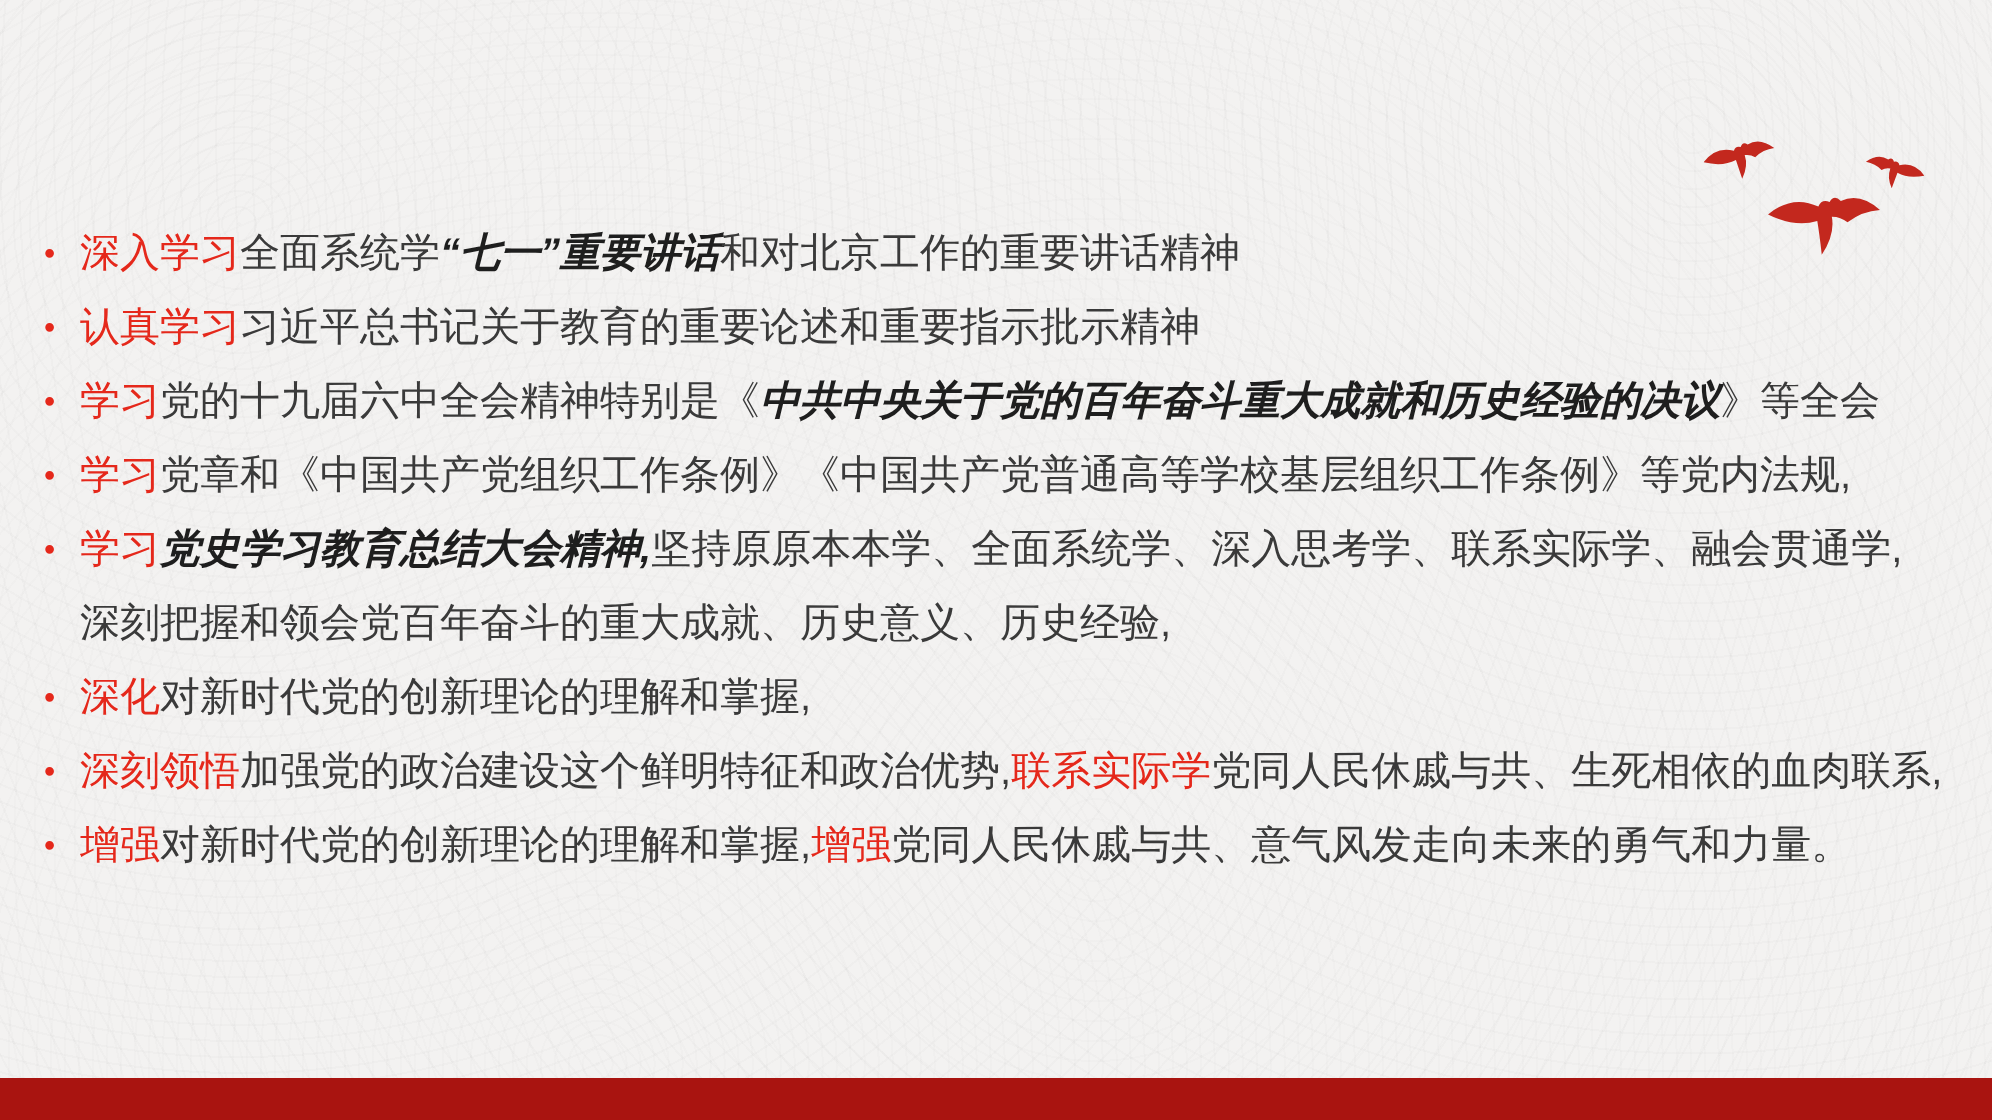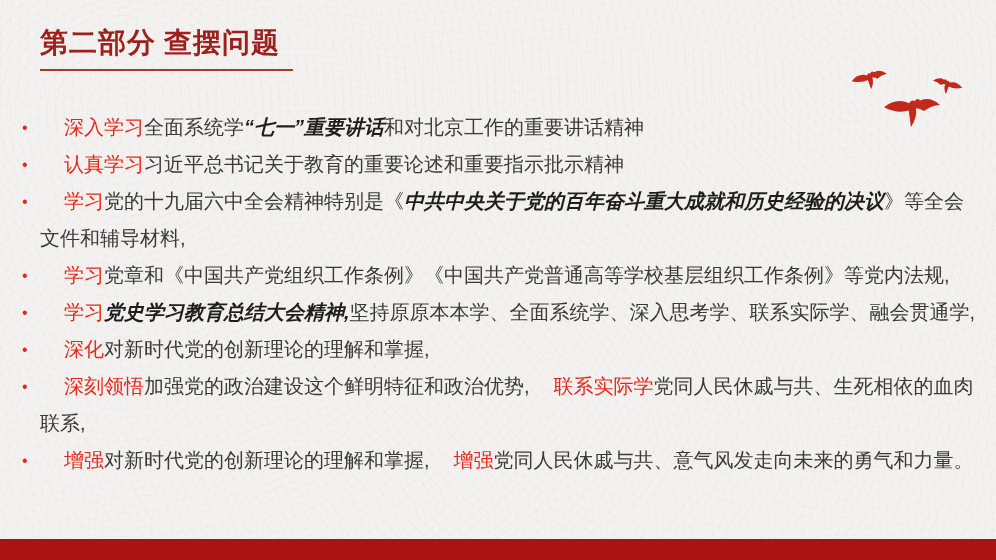--- a/index.html
+++ b/index.html
@@ -52,39 +52,35 @@
     line-height:37px;
   }
   .marker{
     flex:0 0 18px;
     width:18px;
     padding-left:2px;
     color:var(--keyword-red,#e5281b);
     font-size:16px;
   }
   .content{flex:1;color:var(--body-text,#3a3a3a);}
-  .seg-r{color:var(--keyword-red,#e5281b);margin-left:24px;}
+  .seg-r{color:var(--keyword-red,#e5281b);}
   .seg-b{font-weight:bold;color:#1e1e1e;font-style:italic;}
   .seg-n{}
   .footer-bar{
     position:absolute;
     left:0;bottom:0;
     width:996px;height:21px;
     background:var(--bar-red,#a91410);
   }
 </style>
 </head>
 <body>
 
 <div class="slide" style="--bg: #f3f2f1; --title-red: #9c211c; --underline-red: #ac352a; --keyword-red: #e5281b; --body-text: #3a3a3a; --bar-red: #a91410; --bird-red: #c3281e;">
 
-  <div class="title-block">
-    <h1 class="title">第二部分 查摆问题</h1>
-    <div class="title-underline"></div>
-  </div>
 
   <div class="birds">
     <span class="bird bird-1">
       <svg viewBox="0 0 100 64" xmlns="http://www.w3.org/2000/svg">
         <path d="M0 24 Q20 4 44 14 Q47 7 54 10 Q58 2 64 8 Q82 0 100 18 Q84 18 72 27 Q66 22 58 22 Q61 38 50 54 Q47 38 45 27 Q26 34 0 24 Z"></path>
       </svg>
     </span>
     <span class="bird bird-2">
       <svg viewBox="0 0 100 64" xmlns="http://www.w3.org/2000/svg">
         <path d="M0 24 Q20 4 44 14 Q47 7 54 10 Q58 2 64 8 Q82 0 100 18 Q84 18 72 27 Q66 22 58 22 Q61 38 50 54 Q47 38 45 27 Q26 34 0 24 Z"></path>
@@ -101,29 +97,29 @@
       <li>
         <span class="marker">•</span>
         <span class="content"><span class="seg-r">深入学习</span><span class="seg-n">全面系统学</span><span class="seg-b">“七一”重要讲话</span><span class="seg-n">和对北京工作的重要讲话精神</span></span>
       </li>
       <li>
         <span class="marker">•</span>
         <span class="content"><span class="seg-r">认真学习</span><span class="seg-n">习近平总书记关于教育的重要论述和重要指示批示精神</span></span>
       </li>
       <li>
         <span class="marker">•</span>
-        <span class="content"><span class="seg-r">学习</span><span class="seg-n">党的十九届六中全会精神特别是《</span><span class="seg-b">中共中央关于党的百年奋斗重大成就和历史经验的决议</span><span class="seg-n">》等全会</span><br><span class="seg-n">文件和辅导材料,</span></span>
+        <span class="content"><span class="seg-r">学习</span><span class="seg-n">党的十九届六中全会精神特别是《</span><span class="seg-b">中共中央关于党的百年奋斗重大成就和历史经验的决议</span><span class="seg-n">》等全会</span><br></span>
       </li>
       <li>
         <span class="marker">•</span>
         <span class="content"><span class="seg-r">学习</span><span class="seg-n">党章和《中国共产党组织工作条例》《中国共产党普通高等学校基层组织工作条例》等党内法规,</span></span>
       </li>
       <li>
         <span class="marker">•</span>
-        <span class="content"><span class="seg-r">学习</span><span class="seg-b">党史学习教育总结大会精神,</span><span class="seg-n">坚持原原本本学、全面系统学、深入思考学、联系实际学、融会贯通学,</span><br></span>
+        <span class="content"><span class="seg-r">学习</span><span class="seg-b">党史学习教育总结大会精神,</span><span class="seg-n">坚持原原本本学、全面系统学、深入思考学、联系实际学、融会贯通学,</span><br><span class="seg-n">深刻把握和领会党百年奋斗的重大成就、历史意义、历史经验,</span></span>
       </li>
       <li>
         <span class="marker">•</span>
         <span class="content"><span class="seg-r">深化</span><span class="seg-n">对新时代党的创新理论的理解和掌握,</span></span>
       </li>
       <li>
         <span class="marker">•</span>
         <span class="content"><span class="seg-r">深刻领悟</span><span class="seg-n">加强党的政治建设这个鲜明特征和政治优势,</span><span class="seg-r">联系实际学</span><span class="seg-n">党同人民休戚与共、生死相依的血肉联系,</span></span>
       </li>
       <li>

